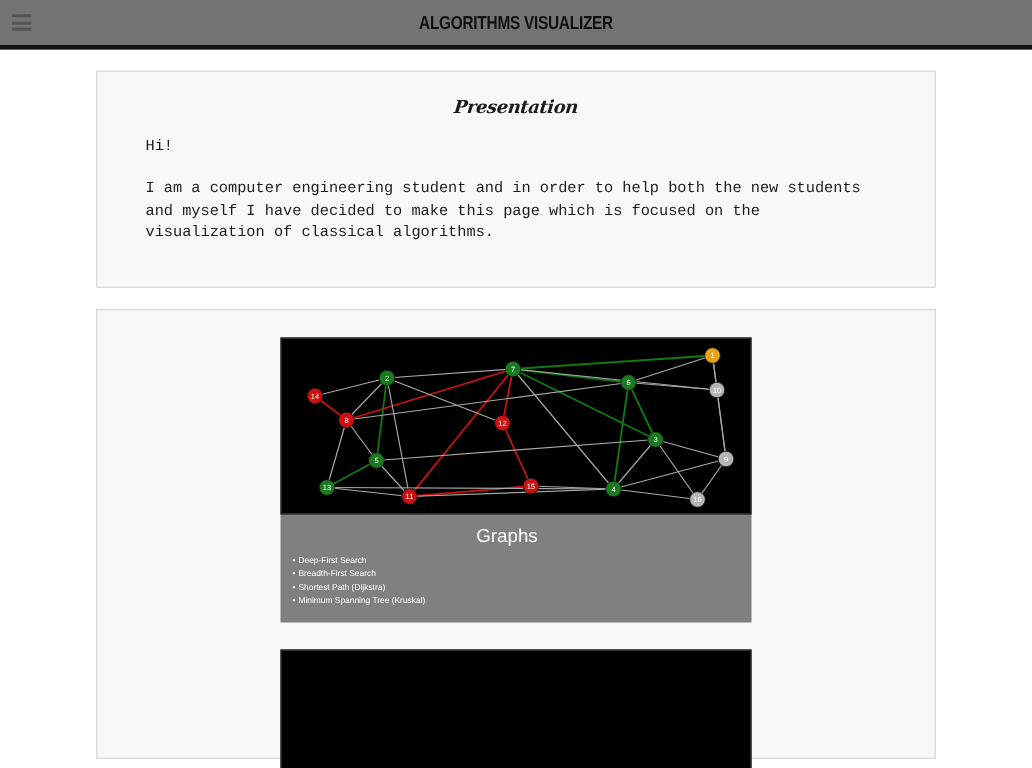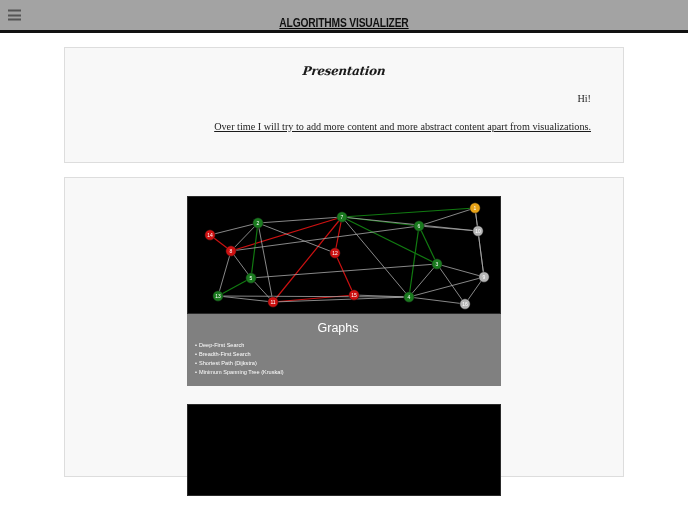--- a/index.html
+++ b/index.html
@@ -8,25 +8,24 @@
     width: 688px; height: 512px;
     overflow: hidden;
     background: #ffffff;
     font-family: "Liberation Serif", serif;
   }
 
   
   .navbar {
     position: relative;
     height: 33px;
-    background: #a3a3a3;
+    background: #737373;
     border-bottom: 3px solid #111111;
     display: flex;
-    align-items: flex-end;
-    text-decoration: underline;
+    align-items: center;
   }
   .hamburger {
     position: absolute;
     left: 8px;
     top: 50%;
     transform: translateY(-50%);
     width: 13px;
     height: 11px;
     display: flex;
     flex-direction: column;
@@ -70,26 +69,25 @@
     font-style: italic;
     font-size: 12px;
     font-weight: 600;
     color: #1a1a1a;
     letter-spacing: -0.3px;
     transform: skewX(-6deg);
     margin: 6px 0 14px 0;
   }
 
   .para {
-    font-family: Liberation Serif, serif;
+    font-family: Liberation Mono, monospace;
     font-size: 10.2px;
     color: #1c1c1c;
     line-height: 1.45;
     margin: 0 32px 13px 32px;
-    text-align: right;
   }
   .para-underline { text-decoration: underline; }
   .para-bold { font-weight: bold; }
   .para-last { margin-bottom: 6px; }
 
   
   .card-visual {
     padding: 18px 0 0 0;
     height: 300px;
   }
@@ -153,21 +151,21 @@
     <span></span>
   </div>
   <div class="nav-title">ALGORITHMS VISUALIZER</div>
 </div>
 
 <div class="page">
 
   <div class="card card-presentation">
     <div class="script-heading">Presentation</div>
     <p class="para">Hi!</p>
-    <p class="para para-underline">Over time I will try to add more content and more abstract content apart from visualizations.</p>
+    <p class="para">I am a computer engineering student and in order to help both the new students and myself I have decided to make this page which is focused on the visualization of classical algorithms.</p>
   </div>
 
   <div class="card card-visual">
 
     <div class="visual-block">
       <div class="viz-frame">
         <svg id="graph-svg" width="314" height="118" viewBox="0 0 314 118">
             <line x1="22" y1="38" x2="43" y2="54" stroke="#cc1111" stroke-width="1.2"></line>
             <line x1="22" y1="38" x2="70" y2="26" stroke="#a9a9a9" stroke-width="0.8"></line>
             <line x1="43" y1="54" x2="70" y2="26" stroke="#a9a9a9" stroke-width="0.8"></line>

